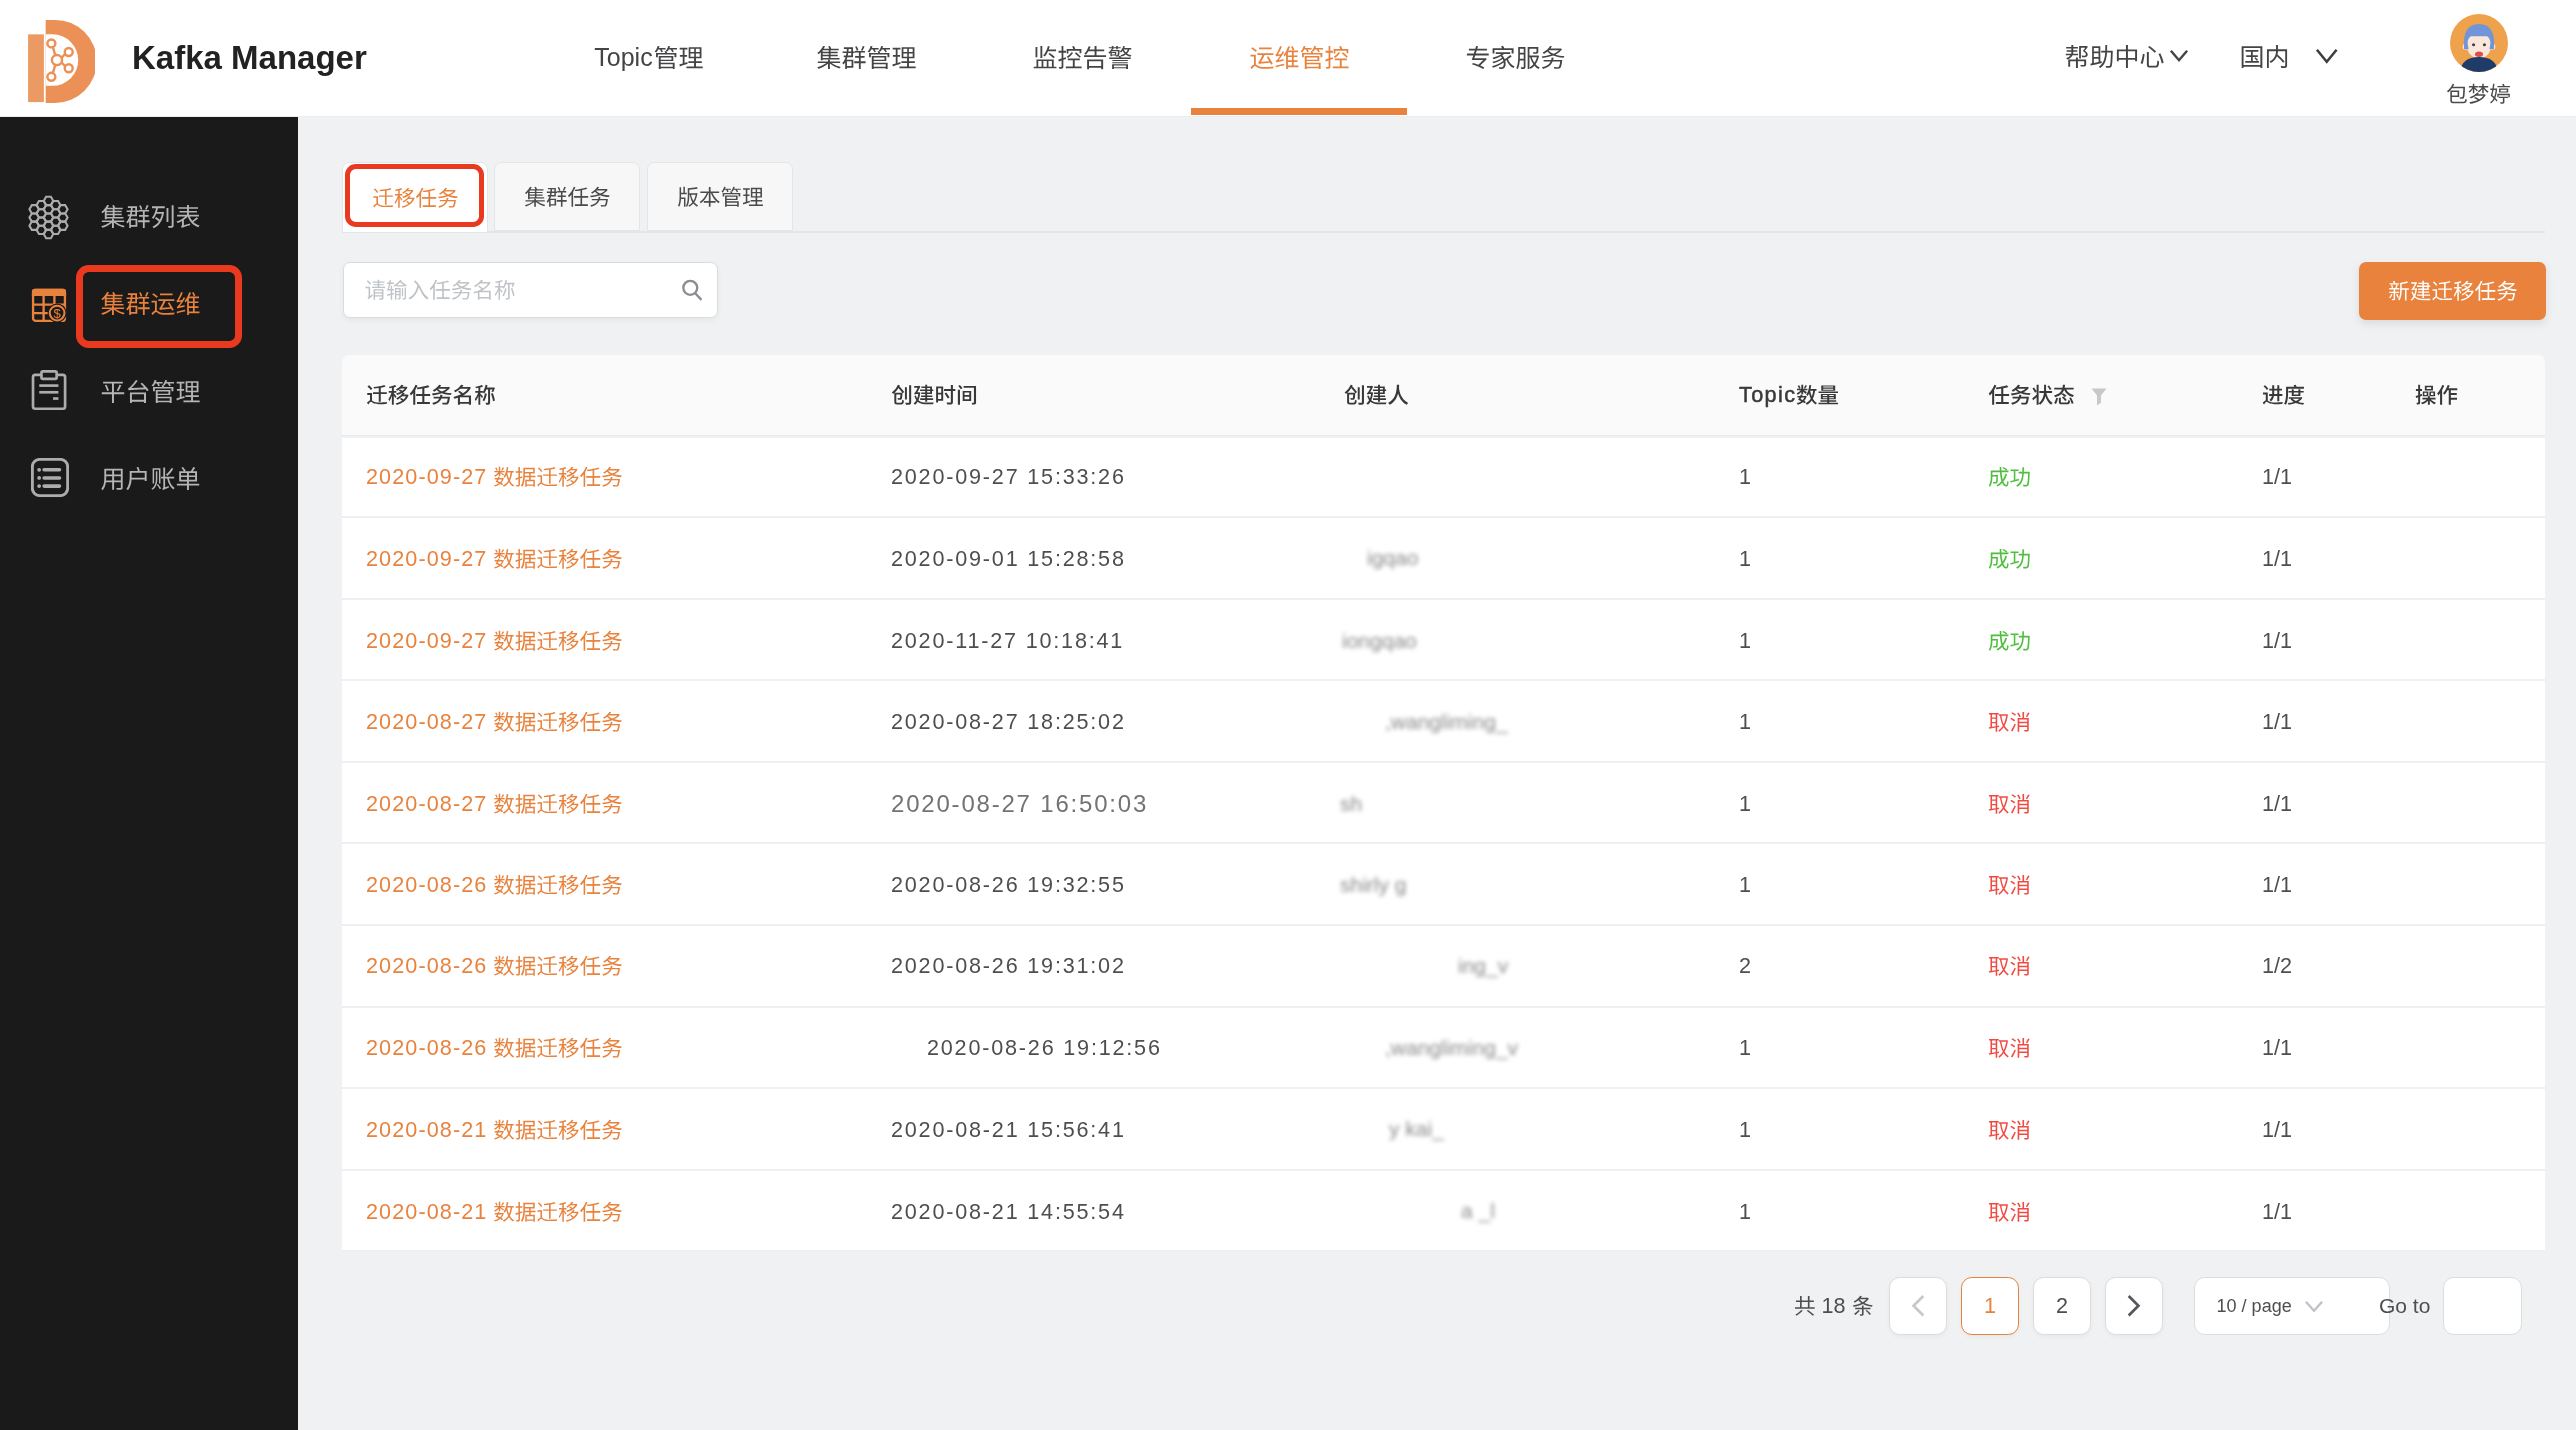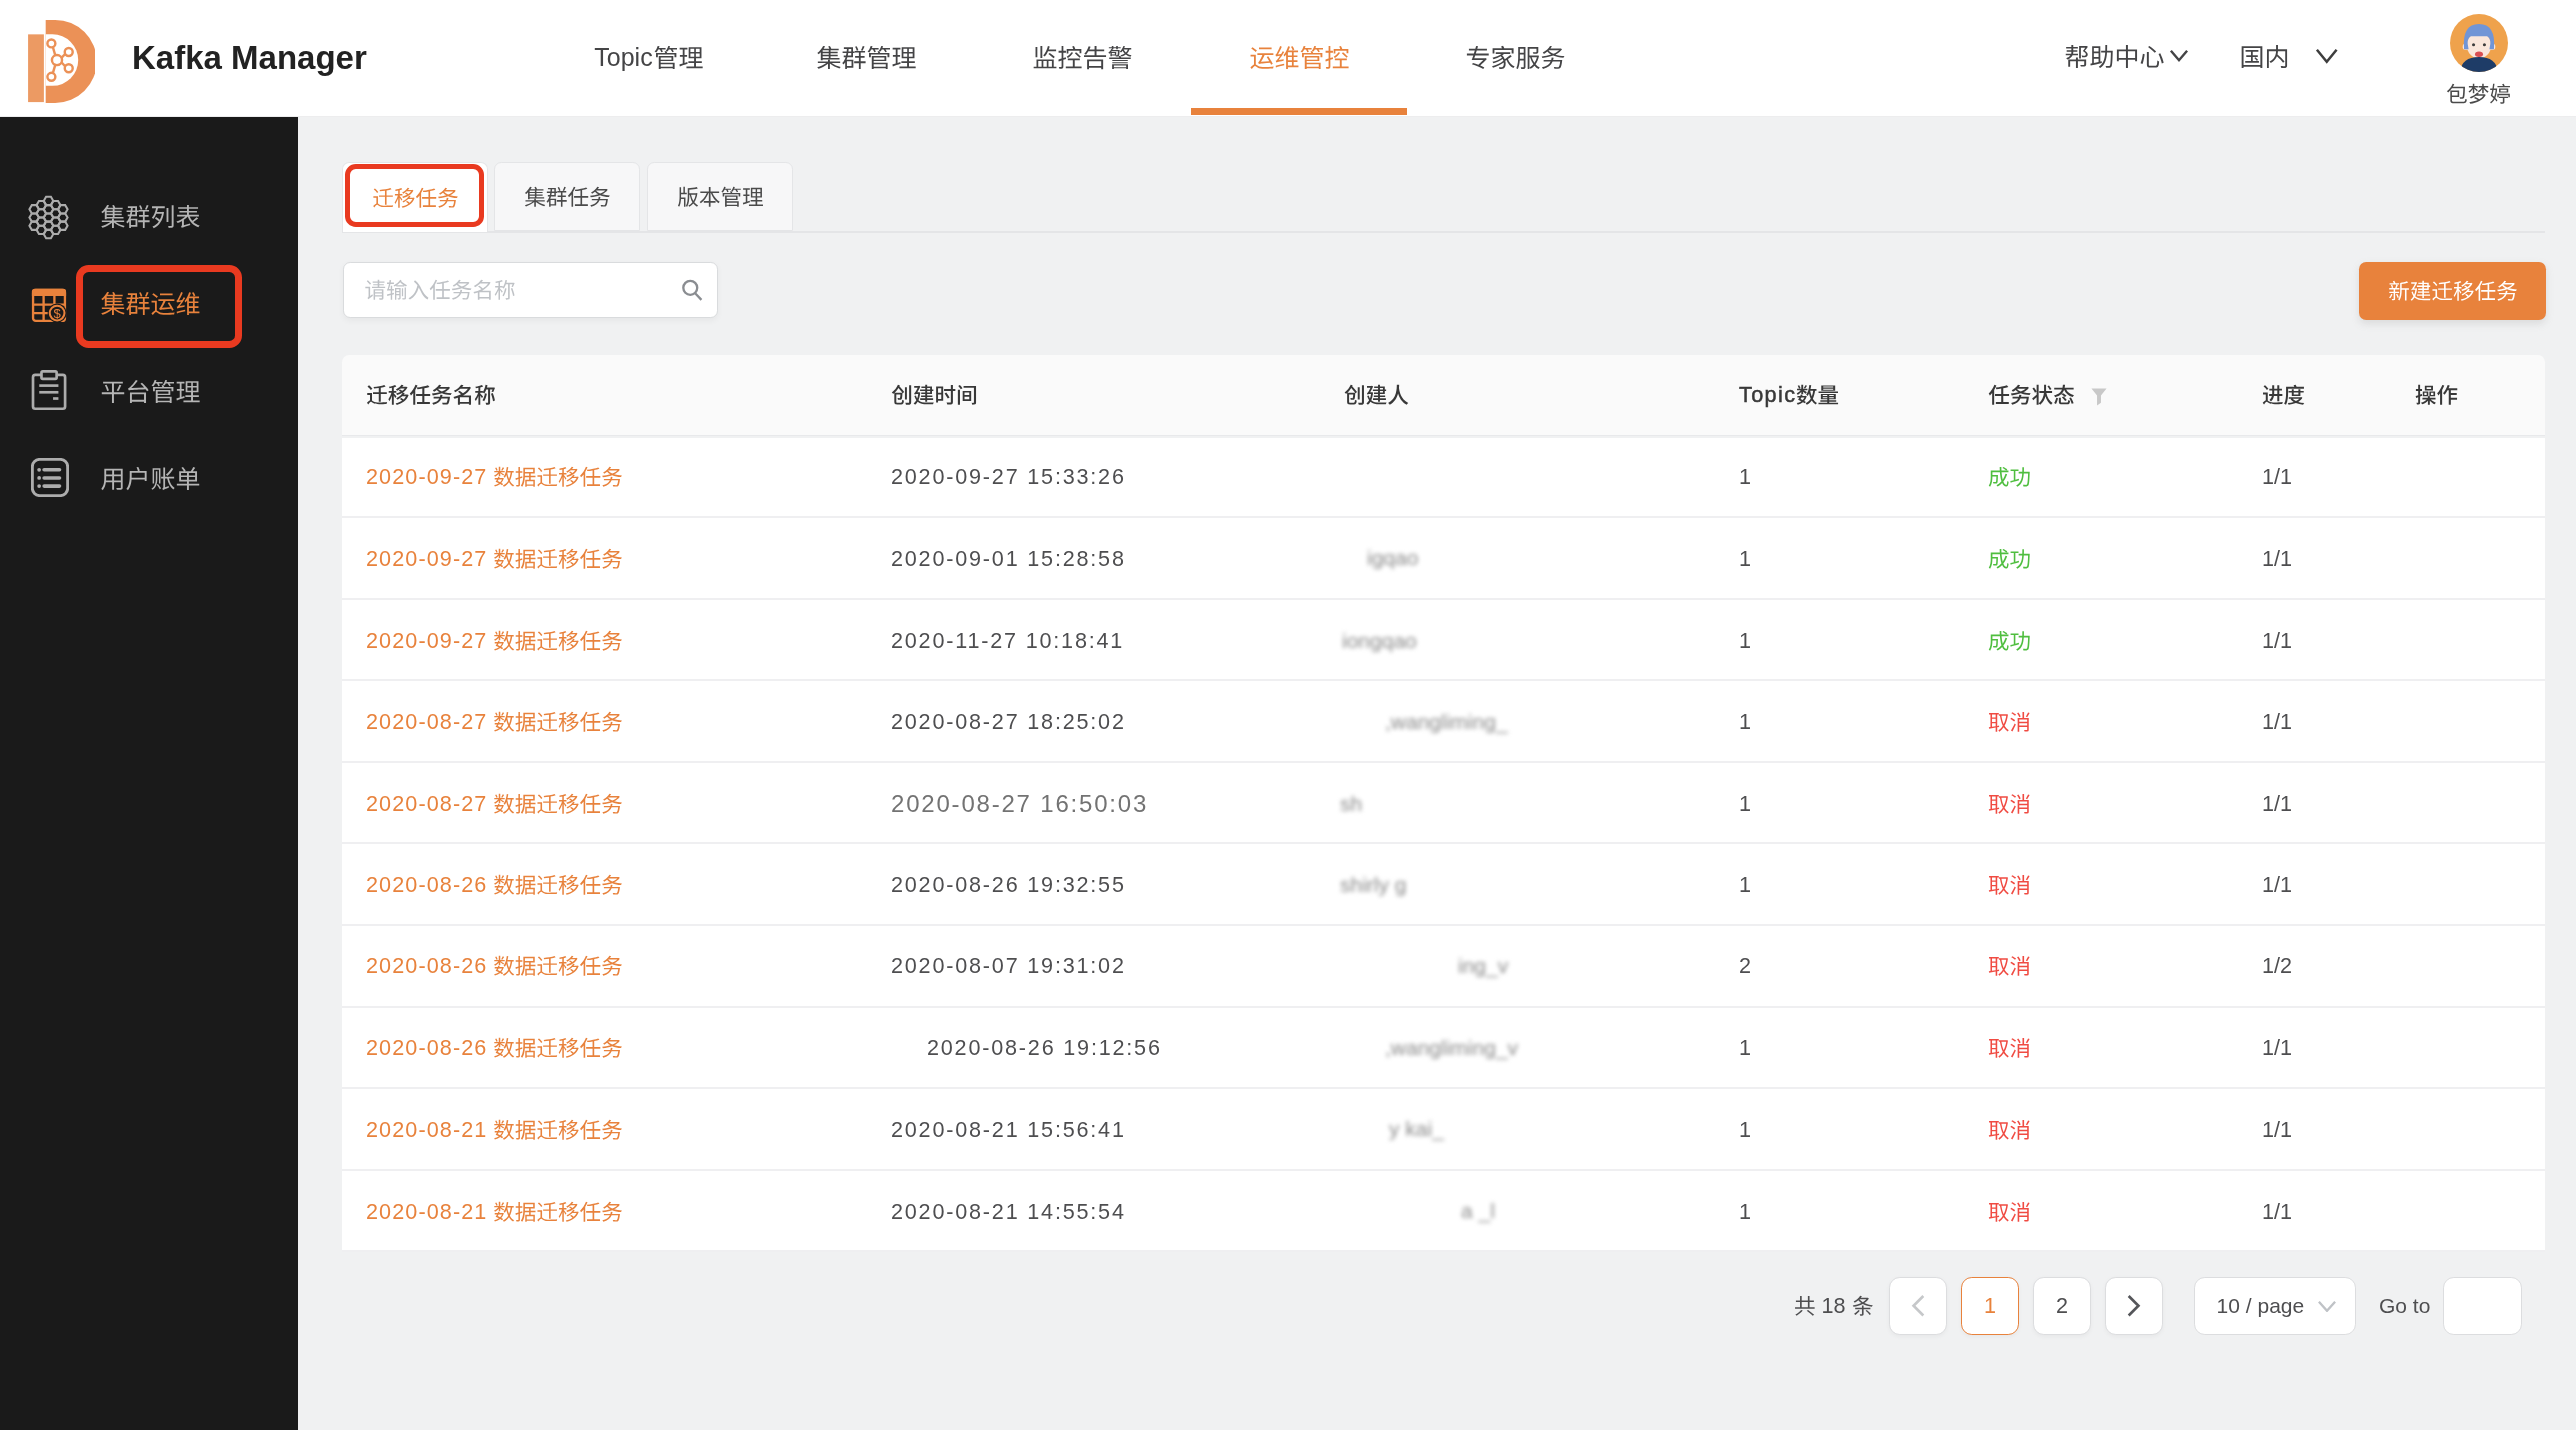--- a/index.html
+++ b/index.html
@@ -493,21 +493,21 @@
 <div class="ab fx" style="left:2262px;top:863px;height:43px;font-size:21.6px;color:#4E4E50">1/1</div>
 <div class="ab" style="left:342px;top:1006px;width:2203px;height:1.8px;background:#EFEFF1"></div>
 <div class="ab fx" style="left:366px;top:944px;height:43px;font-size:21.6px;color:#E8823C"><span style="letter-spacing:1.1px">2020-08-26</span>&nbsp;<svg style="vertical-align:-0.125em;" width="130" height="21.6" viewBox="0 0 6000 1000" fill="#E8823C">
       <use href="#r6570" x="0"></use>
       <use href="#r636e" x="1000"></use>
       <use href="#r8fc1" x="2000"></use>
       <use href="#r79fb" x="3000"></use>
       <use href="#r4efb" x="4000"></use>
       <use href="#r52a1" x="5000"></use>
     </svg></div>
-<div class="ab fx" style="left:891px;top:944px;height:43px;font-size:21.6px;color:#4E4E50;letter-spacing:1.8px">2020-08-07 19:31:02</div>
+<div class="ab fx" style="left:891px;top:944px;height:43px;font-size:21.6px;color:#4E4E50;letter-spacing:1.8px">2020-08-26 19:31:02</div>
 <div class="ab fx" style="left:1458px;top:946px;height:40px;font-size:21px;color:#8a8a8a;filter:blur(2.3px)">ing_v</div>
 <div class="ab fx" style="left:1739px;top:944px;height:43px;font-size:21.6px;color:#4E4E50">2</div>
 <div class="ab fx" style="left:1988px;top:944px;height:43px">
     <svg style="vertical-align:-0.125em;" width="43" height="21.6" viewBox="0 0 2000 1000" fill="#F04B42">
       <use href="#r53d6" x="0"></use>
       <use href="#r6d88" x="1000"></use>
     </svg>
   </div>
 <div class="ab fx" style="left:2262px;top:944px;height:43px;font-size:21.6px;color:#4E4E50">1/2</div>
 <div class="ab" style="left:342px;top:1087px;width:2203px;height:1.8px;background:#EFEFF1"></div>
@@ -581,17 +581,17 @@
     <span style="color:#E8823C">1</span>
   </div>
 <div class="ab fx" style="left:2033px;top:1277px;width:58px;height:58px;background:#fff;border:1.8px solid #DCDDDF;border-radius:10.8px;justify-content:center;font-size:21.6px;box-shadow:0 1.8px 4.5px rgba(0,0,0,0.04)">
     <span style="color:#4E4E50">2</span>
   </div>
 <div class="ab fx" style="left:2105px;top:1277px;width:58px;height:58px;background:#fff;border:1.8px solid #DCDDDF;border-radius:10.8px;justify-content:center;font-size:21.6px;box-shadow:0 1.8px 4.5px rgba(0,0,0,0.04)">
     <svg width="16" height="23.5" viewBox="0 0 18 26" fill="none" stroke="#55565A" stroke-width="3">
       <polyline points="3,2 14,13 3,24"></polyline>
     </svg>
   </div>
-<div class="ab fx" style="left:2194px;top:1277px;width:162px;height:58px;background:#fff;border:1.8px solid #DCDDDF;border-radius:10.8px;padding-left:21.6px;font-size:21px;color:#4E4E50">10&nbsp;/&nbsp;page<svg style="margin-left:12.6px" width="20" height="12.6" viewBox="0 0 22 14" fill="none" stroke="#BFC2C6" stroke-width="2.6">
+<div class="ab fx" style="left:2194px;top:1277px;width:196px;height:58px;background:#fff;border:1.8px solid #DCDDDF;border-radius:10.8px;padding-left:21.6px;font-size:18px;color:#4E4E50">10&nbsp;/&nbsp;page<svg style="margin-left:12.6px" width="20" height="12.6" viewBox="0 0 22 14" fill="none" stroke="#BFC2C6" stroke-width="2.6">
       <polyline points="2,2 11,12 20,2"></polyline>
     </svg></div>
 <div class="ab fx" style="left:2379px;top:1277px;height:58px;font-size:21px;color:#4E4E50">Go&nbsp;to</div>
 <div class="ab" style="left:2443px;top:1277px;width:79px;height:58px;background:#fff;border:1.8px solid #DCDDDF;border-radius:10.8px"></div>
 
 </body></html>

